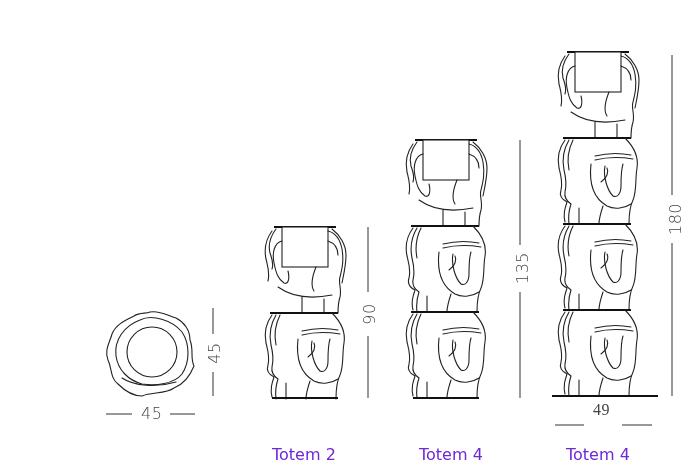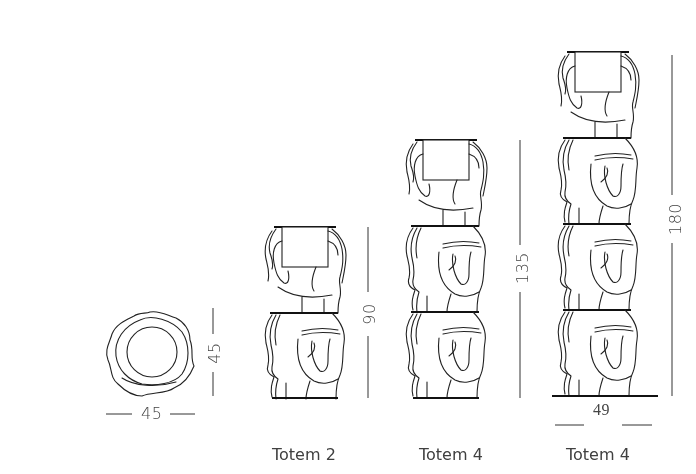--- a/index.html
+++ b/index.html
@@ -4,21 +4,21 @@
   <style>
     html, body { margin: 0; padding: 0; background: #ffffff; }
     body { width: 696px; height: 474px; position: relative; overflow: hidden;
            font-family: "DejaVu Sans", "Liberation Sans", sans-serif; color: #333333; }
     #canvas { position: absolute; left: 0; top: 0; width: 696px; height: 474px; }
     .stroke { fill: none; stroke: #222222; stroke-width: 1.1; stroke-linejoin: round; stroke-linecap: round; }
     .thick { fill: none; stroke: #111111; stroke-width: 2; }
     .dim { stroke: #333333; stroke-width: 1; }
     .dimtext { position: absolute; font-size: 16px; color: #444444; line-height: 1; white-space: nowrap; font-weight: 300; letter-spacing: 0.5px; }
     .vtext { transform: rotate(-90deg); transform-origin: center center; }
-    .label { position: absolute; font-size: 16px; color: #404040; white-space: nowrap; line-height: 1; }
+    .label { position: absolute; font-size: 16px; color: #6d28d9; white-space: nowrap; line-height: 1; }
   </style>
 </head>
 <body>
 
 <svg id="canvas" width="696" height="474" viewBox="0 0 696 474" xmlns="http://www.w3.org/2000/svg">
   <defs>
 
     <g id="module">
 
       <line class="thick" x1="8" y1="0" x2="76" y2="0"></line>

